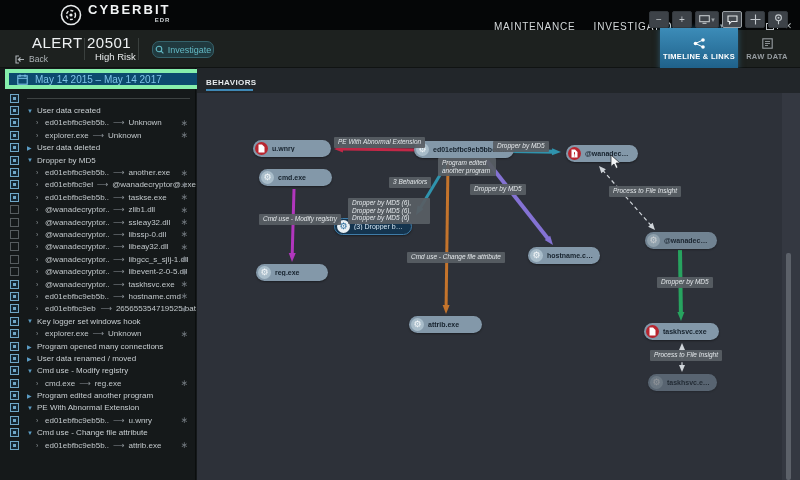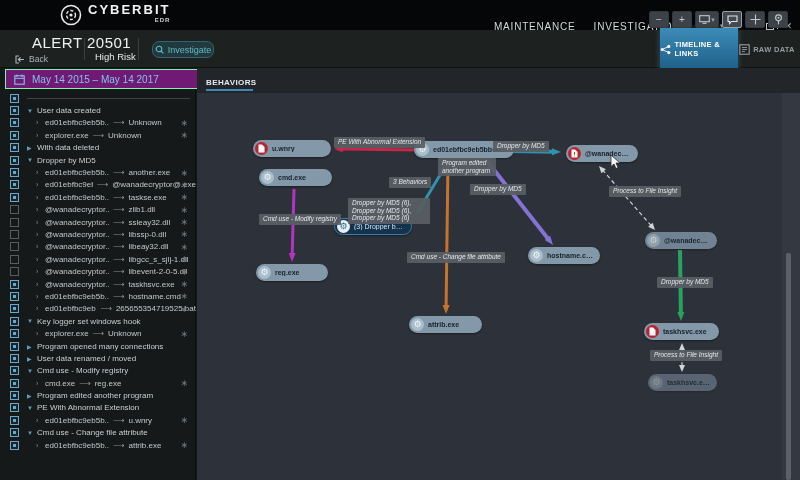--- a/index.html
+++ b/index.html
@@ -24,26 +24,26 @@
   
   .header { position:absolute; left:0; top:30px; width:800px; height:38px; background:#1d211f; border-bottom:1px solid #101312; }
   .alert-title { position:absolute; left:32px; top:4px; color:#eef1f2; font-size:15px; letter-spacing:0.5px; }
   .back { position:absolute; left:15px; top:24px; display:flex; align-items:center; gap:4px; color:#aeb4b7; font-size:8.5px; }
   .vdiv { position:absolute; top:8px; width:1px; height:22px; background:#3a403e; }
   .risk { position:absolute; left:95px; top:21px; color:#e8ebec; font-size:9.5px; }
   .investigate { position:absolute; left:152px; top:11px; width:62px; height:17px; background:#20393e; border:1px solid #35626b; border-radius:7px; color:#63b9c4; font-size:9px; display:flex; align-items:center; justify-content:center; gap:4px; font-family:"Liberation Sans",sans-serif; }
 
   
   .tabs { position:absolute; right:4px; top:-2px; display:flex; height:42px; }
-  .tab { width:58px; height:42px; display:flex; align-items:center; justify-content:center; gap:3px; color:#969ca0; font-size:7.5px; font-weight:bold; letter-spacing:0.3px; }
+  .tab { width:58px; height:42px; display:flex; flex-direction:column; align-items:center; justify-content:center; gap:3px; color:#969ca0; font-size:7.5px; font-weight:bold; letter-spacing:0.3px; }
   .tab.active { width:78px; background:linear-gradient(180deg,#3c8cb8 0%,#1e5f88 100%); color:#ffffff; box-shadow:0 0 6px rgba(60,140,184,0.5); }
 
   
   .sidebar { position:absolute; left:0; top:68px; width:196px; height:412px; background:#15191a; border-right:1px solid #0b0e0e; }
-  .daterow { position:absolute; left:5px; top:1px; width:197px; height:20px; background:#701a75; border:1px solid #86efac; display:flex; align-items:center; gap:7px; padding-left:8px; }
+  .daterow { position:absolute; left:5px; top:1px; width:197px; height:20px; background:#0c4a6e; border:4px solid #86efac; display:flex; align-items:center; gap:7px; padding-left:8px; }
   .daterow span { color:#7fc4e8; font-size:10px; }
   .tree { position:absolute; left:0; top:24px; width:196px; }
   .trow { position:relative; height:12.4px; display:flex; align-items:center; padding-left:10px; }
   .cb { width:9px; height:9px; border:1px solid #565c5f; margin-right:8px; flex:none; position:relative; background:transparent; }
   .cb.on { border-color:#6fa7c7; background:#142530; }
   .cb.on:before { content:""; position:absolute; left:2px; top:2px; width:3px; height:3px; background:#6fa7c7; }
   .garr { color:#5b9cc4; font-size:6px; width:10px; flex:none; }
   .lchev { color:#8a9296; font-size:7px; width:9px; margin-left:9px; flex:none; }
   .tlabel { color:#c9cfd2; font-size:8px; white-space:nowrap; }
   .tsrc { color:#c2c8cb; font-size:8px; white-space:nowrap; max-width:64px; overflow:hidden; }
@@ -182,21 +182,21 @@
           <span class="cb on"></span>
           <span class="lchev">›</span>
           <span class="tsrc">explorer.exe</span>
           <span class="tarrow">⟶</span>
           <span class="ttgt">Unknown</span>
           <span class="gicon">∗</span>
         </div>
         <div class="trow">
           <span class="cb on"></span>
           <span class="garr">▶</span>
-          <span class="tlabel">With data deleted</span>
+          <span class="tlabel">User data deleted</span>
         </div>
         <div class="trow">
           <span class="cb on"></span>
           <span class="garr">▼</span>
           <span class="tlabel">Dropper by MD5</span>
         </div>
         <div class="trow">
           <span class="cb on"></span>
           <span class="lchev">›</span>
           <span class="tsrc">ed01ebfbc9eb5b...</span>

